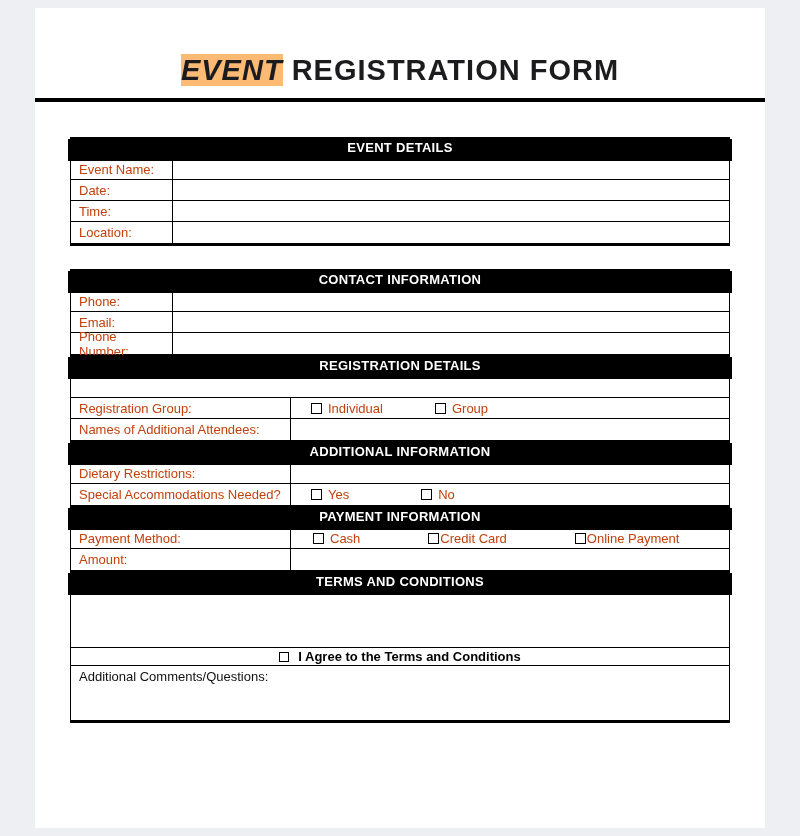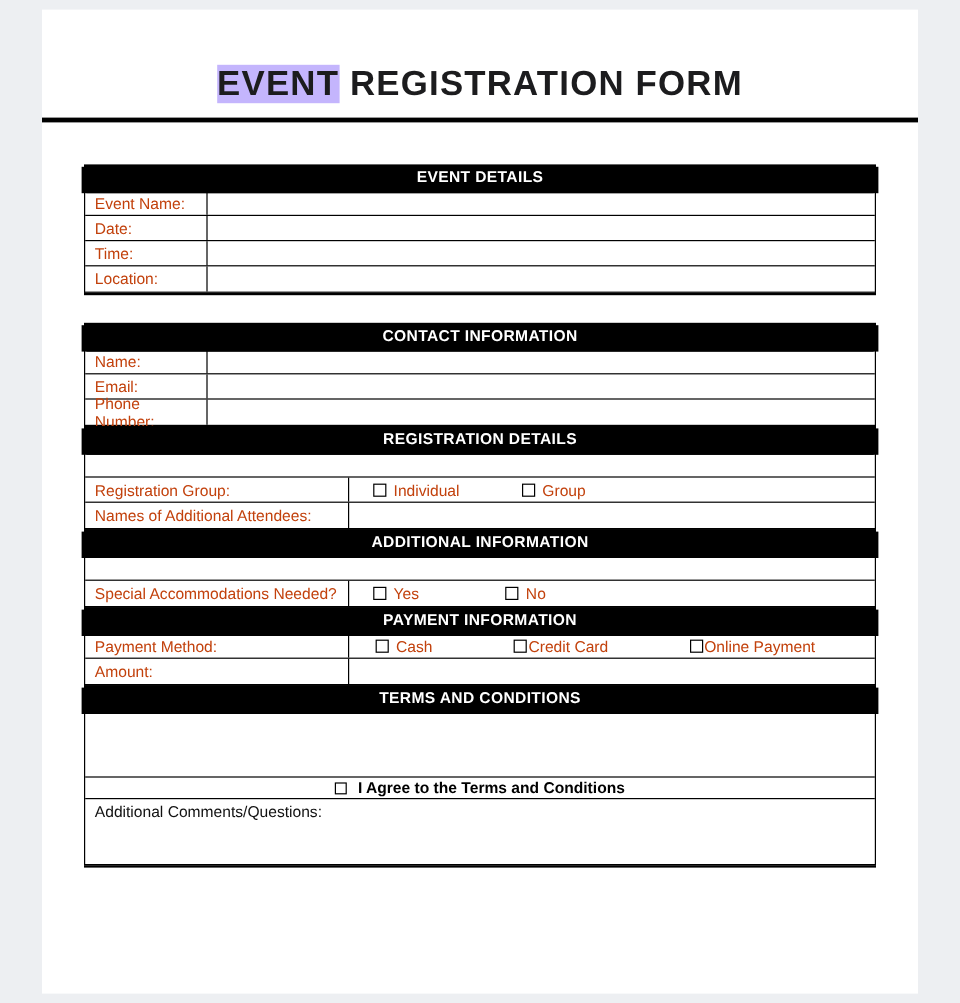--- a/index.html
+++ b/index.html
@@ -20,21 +20,21 @@
     padding-top:46px;
     text-align:center;
     white-space:nowrap;
   }
   .doc-title {
     font-size:29px;
     font-weight:bold;
     color:#1c1c1e;
     letter-spacing:1px;
   }
-  .doc-title .hl { background:#c4b5fd; }
+  .doc-title .hl { background:#fdba74;font-style:italic; }
   .title-rule {
     height:4px;
     background:#000;
     margin-top:11px;
   }
   .content { padding:0 35px; }
   .section { margin-top:0; }
   .section.first { margin-top:35px; }
   .section.second { margin-top:25px; }
   .bar {
@@ -143,21 +143,21 @@
           <div class="cell label w-narrow">Location:</div>
           <div class="cell value"></div>
         </div>
       </div>
     </div>
 
     <div class="section second">
       <div class="bar">CONTACT INFORMATION</div>
       <div class="table">
         <div class="row">
-          <div class="cell label w-narrow">Name:</div>
+          <div class="cell label w-narrow">Phone:</div>
           <div class="cell value"></div>
         </div>
         <div class="row">
           <div class="cell label w-narrow">Email:</div>
           <div class="cell value"></div>
         </div>
         <div class="row">
           <div class="cell label w-narrow">Phone Number:</div>
           <div class="cell value"></div>
         </div>
@@ -187,20 +187,21 @@
           <div class="cell label w-wide">Names of Additional Attendees:</div>
           <div class="cell value"></div>
         </div>
       </div>
     </div>
 
     <div class="section">
       <div class="bar">ADDITIONAL INFORMATION</div>
       <div class="table">
         <div class="row">
+          <div class="cell label w-wide">Dietary Restrictions:</div>
           <div class="cell value"></div>
         </div>
         <div class="row">
           <div class="cell label w-wide">Special Accommodations Needed?</div>
           <div class="cell value options addl">
             <span class="opt">
               <span class="cb"></span>
               <span>Yes</span>
             </span>
             <span class="opt">

